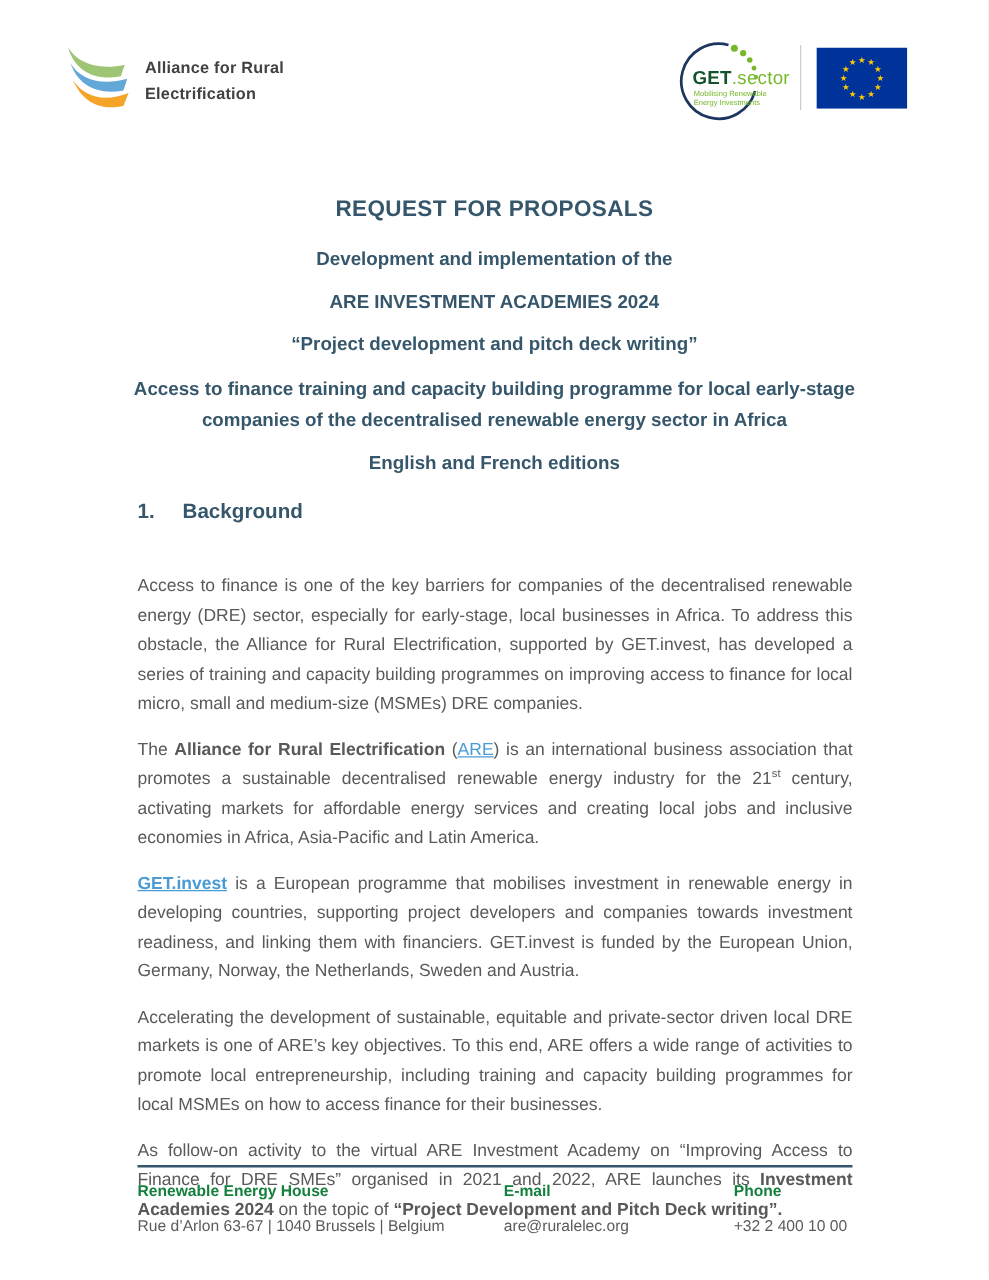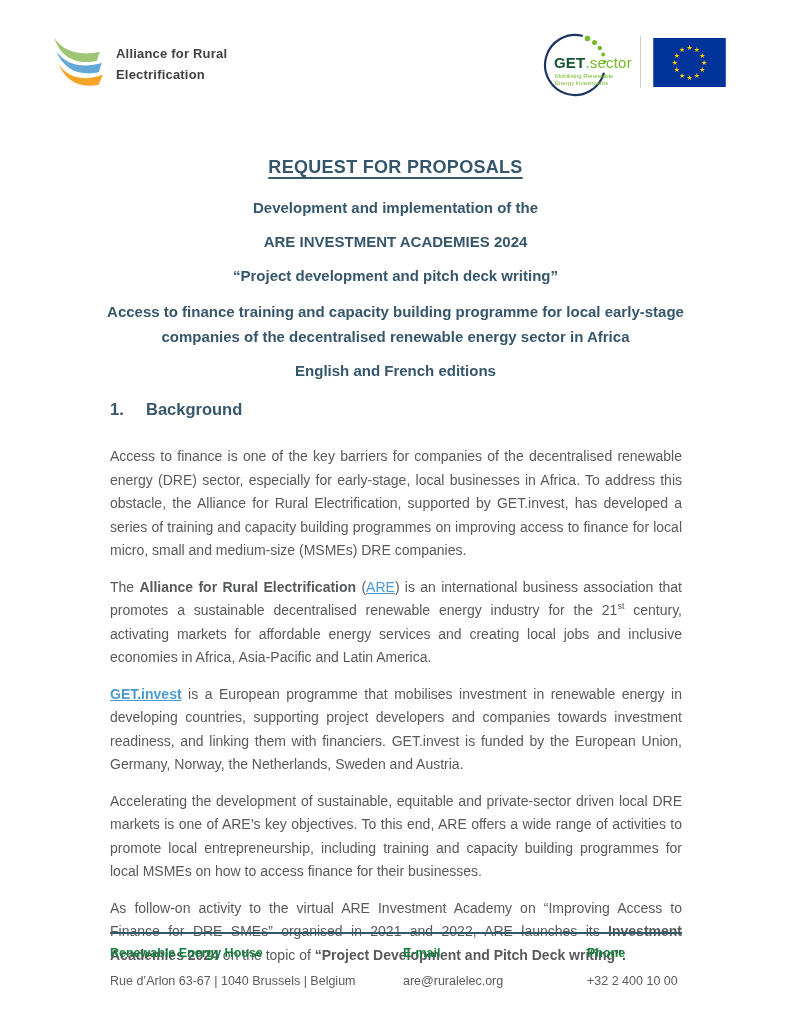--- a/index.html
+++ b/index.html
@@ -19,27 +19,27 @@
   .get-word { position:absolute; left:17px; top:27px; font-size:15px; font-weight:bold; letter-spacing:0.2px; }
   .get-word .g1 { color:#14532d; }
   .get-word .g2 { color:#76b82a; font-weight:normal; }
   .get-tagline { position:absolute; left:18px; top:46px; font-size:6px; line-height:7px; color:#76b82a; }
 
   .logo-divider { position:absolute; left:640px; top:36px; width:1px; height:52px; background:#c9cdd1; }
   .eu-flag { position:absolute; left:653px; top:38px; }
 
   
   .titles { position:absolute; left:95px; top:157px; width:601px; text-align:center; color:#36576b; }
-  .t-main { font-size:18px; font-weight:bold; text-decoration:underline; text-decoration-thickness:2px; text-underline-offset:4px; margin-bottom:17px; letter-spacing:0.3px; }
+  .t-main { font-size:18px; font-weight:bold; text-decoration-thickness:2px; text-underline-offset:4px; margin-bottom:17px; letter-spacing:0.3px; }
   .t-sub { font-size:15px; font-weight:bold; line-height:25px; margin-bottom:9px; }
   .t-gap { margin-bottom:11px; }
 
   
   .content { position:absolute; left:110px; top:400px; width:572px; }
-  .section-heading { color:#36576b; font-size:16.5px; font-weight:bold; margin-bottom:26px; }
+  .section-heading { color:#36576b; font-size:16.5px; font-weight:bold; margin-bottom:38px; }
   .section-heading .num { display:inline-block; width:36px; }
   .para { font-size:14px; line-height:23.5px; color:#58595b; text-align:justify; margin-bottom:13px; }
   .para .b { font-weight:bold; }
   .para sup { font-size:9px; line-height:0; }
   a.doc-link { color:#4a9bd4; text-decoration:underline; }
 
   
   .footer { position:absolute; left:110px; top:932px; width:572px; height:70px; border-top:2px solid #36576b; }
   .fcol { position:absolute; top:12px; }
   .fcol.c1 { left:0; }

